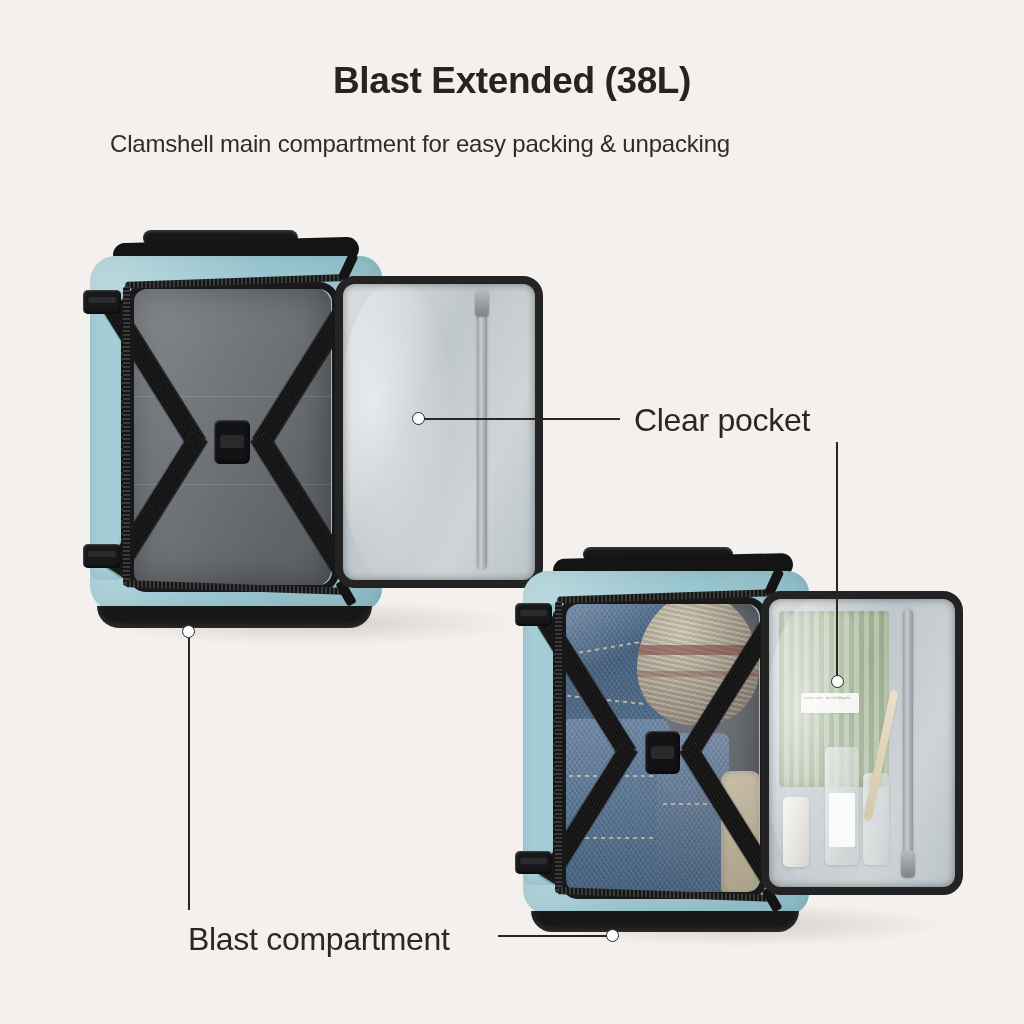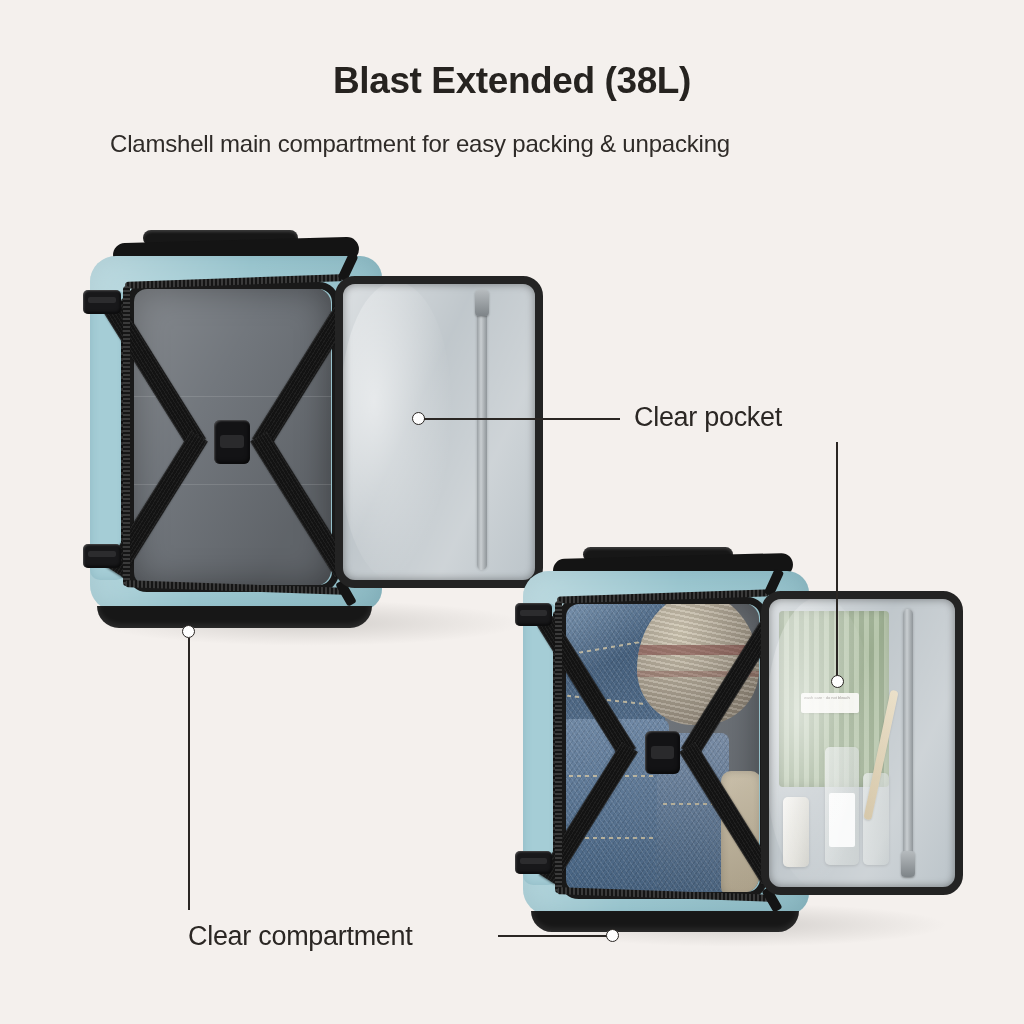--- a/index.html
+++ b/index.html
@@ -15,21 +15,21 @@
   .title{
     position:absolute;left:0;top:60px;width:1024px;text-align:center;
     font-size:37px;font-weight:700;letter-spacing:-0.4px;color:#262320;
   }
   .subtitle{
     position:absolute;left:0;top:130px;width:840px;text-align:center;
     font-size:24px;font-weight:400;letter-spacing:-0.2px;color:#2f2b28;
   }
 
   
-  .callout-label{position:absolute;font-size:27px;color:#2b2724;letter-spacing:-0.3px;white-space:nowrap;}
+  .callout-label{position:absolute;font-size:32px;color:#2b2724;letter-spacing:-0.3px;white-space:nowrap;}
   .lead-line{position:absolute;background:#2a2623;}
   .lead-line.h{height:1.6px;}
   .lead-line.v{width:1.6px;}
   .lead-dot{
     position:absolute;width:13px;height:13px;border-radius:50%;
     background:#ffffff;border:1.6px solid #2a2623;box-sizing:border-box;
   }
 
   
   .bag{position:absolute;}
@@ -339,17 +339,17 @@
   </div>
 
   <div class="lead-dot" style="left:412px;top:412px;"></div>
   <div class="lead-line h" style="left:424px;top:418px;width:196px;"></div>
   <div class="callout-label" style="left:634px;top:402px;">Clear pocket</div>
   <div class="lead-line v" style="left:836px;top:442px;height:240px;"></div>
   <div class="lead-dot" style="left:831px;top:675px;"></div>
 
   <div class="lead-dot" style="left:182px;top:625px;"></div>
   <div class="lead-line v" style="left:188px;top:638px;height:272px;"></div>
-  <div class="callout-label" style="left:188px;top:921px;">Clear compartment</div>
+  <div class="callout-label" style="left:188px;top:921px;">Blast compartment</div>
   <div class="lead-line h" style="left:498px;top:935px;width:112px;"></div>
   <div class="lead-dot" style="left:606px;top:929px;"></div>
 
 </div>
 
 </body></html>

